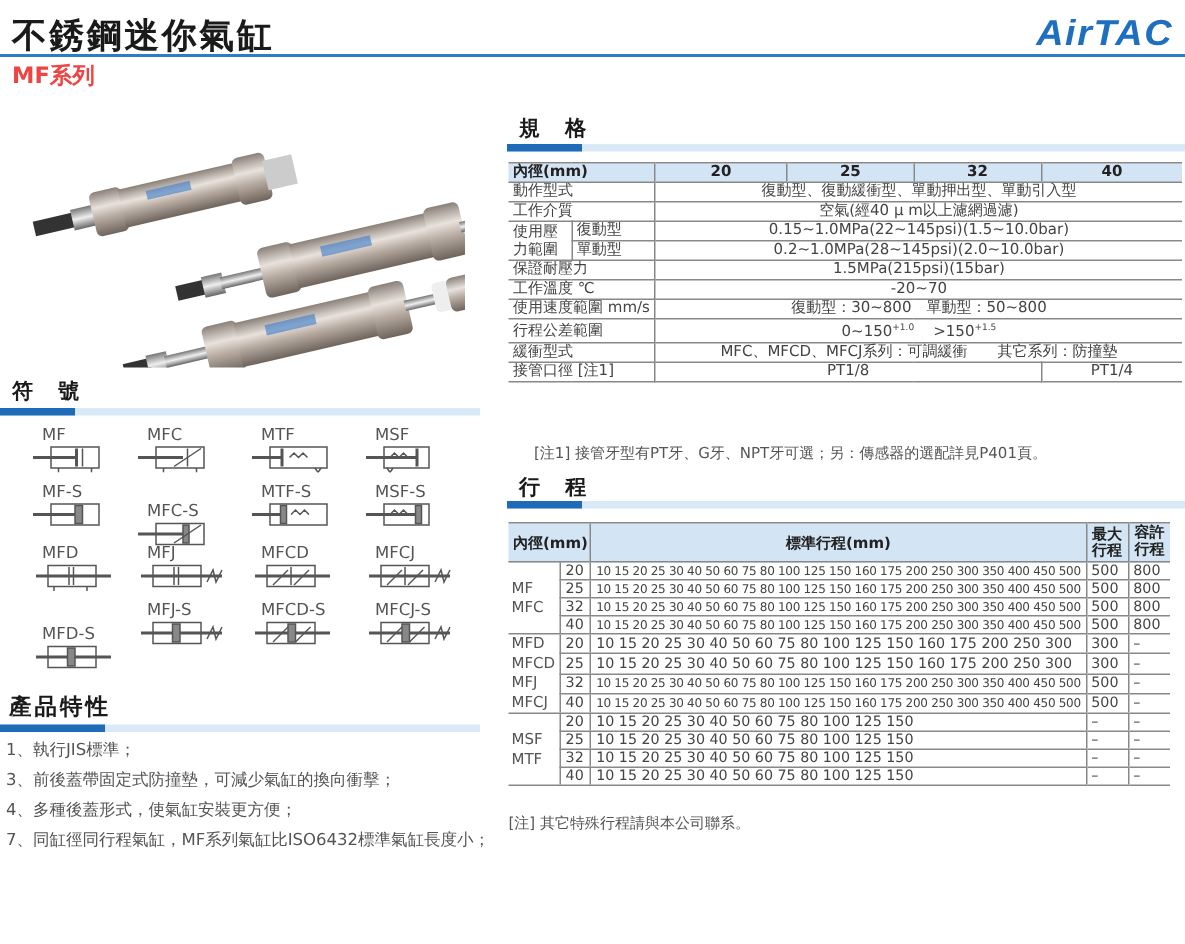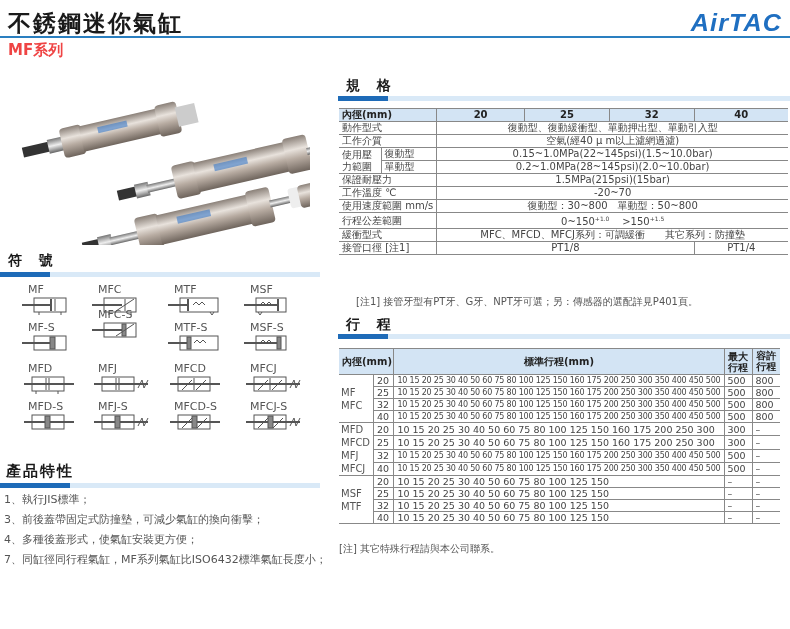--- a/index.html
+++ b/index.html
@@ -154,21 +154,21 @@
   </div>
 
   <div class="sym" style="left:22px;top:321px;">
     <span class="lbl">MF-S</span>
     <svg width="60" height="20">
         <line x1="0" y1="10" x2="30" y2="10" stroke="#555" stroke-width="2"></line>
         <rect x="12" y="3" width="32" height="14" fill="none" stroke="#555"></rect>
         <rect x="28" y="4" width="5" height="12" fill="#888" stroke="#555"></rect>
       </svg>
   </div>
-  <div class="sym" style="left:92px;top:308px;">
+  <div class="sym" style="left:92px;top:334px;">
     <span class="lbl">MFC-S</span>
     <svg width="60" height="20">
         <line x1="0" y1="10" x2="30" y2="10" stroke="#555" stroke-width="2"></line>
         <rect x="12" y="3" width="32" height="14" fill="none" stroke="#555"></rect>
         <rect x="30" y="4" width="4" height="12" fill="#888" stroke="#555"></rect>
         <line x1="24" y1="16" x2="42" y2="4" stroke="#555"></line>
       </svg>
   </div>
   <div class="sym" style="left:168px;top:321px;">
     <span class="lbl">MTF-S</span>
@@ -225,21 +225,21 @@
     <svg width="60" height="20">
         <line x1="2" y1="10" x2="56" y2="10" stroke="#555" stroke-width="2"></line>
         <rect x="10" y="3" width="32" height="14" fill="none" stroke="#555"></rect>
         <line x1="26" y1="4" x2="26" y2="16" stroke="#555"></line>
         <line x1="14" y1="16" x2="24" y2="6" stroke="#555"></line>
         <line x1="28" y1="16" x2="38" y2="6" stroke="#555"></line>
         <polyline points="46,14 50,6 52,14 56,6" fill="none" stroke="#555"></polyline>
       </svg>
   </div>
 
-  <div class="sym" style="left:22px;top:400px;">
+  <div class="sym" style="left:22px;top:416px;">
     <span class="lbl">MFD-S</span>
     <svg width="60" height="20">
         <line x1="2" y1="10" x2="52" y2="10" stroke="#555" stroke-width="2"></line>
         <rect x="10" y="3" width="32" height="14" fill="none" stroke="#555"></rect>
         <rect x="23" y="4" width="5" height="12" fill="#888" stroke="#555"></rect>
       </svg>
   </div>
   <div class="sym" style="left:92px;top:400px;">
     <span class="lbl">MFJ-S</span>
     <svg width="60" height="20">

